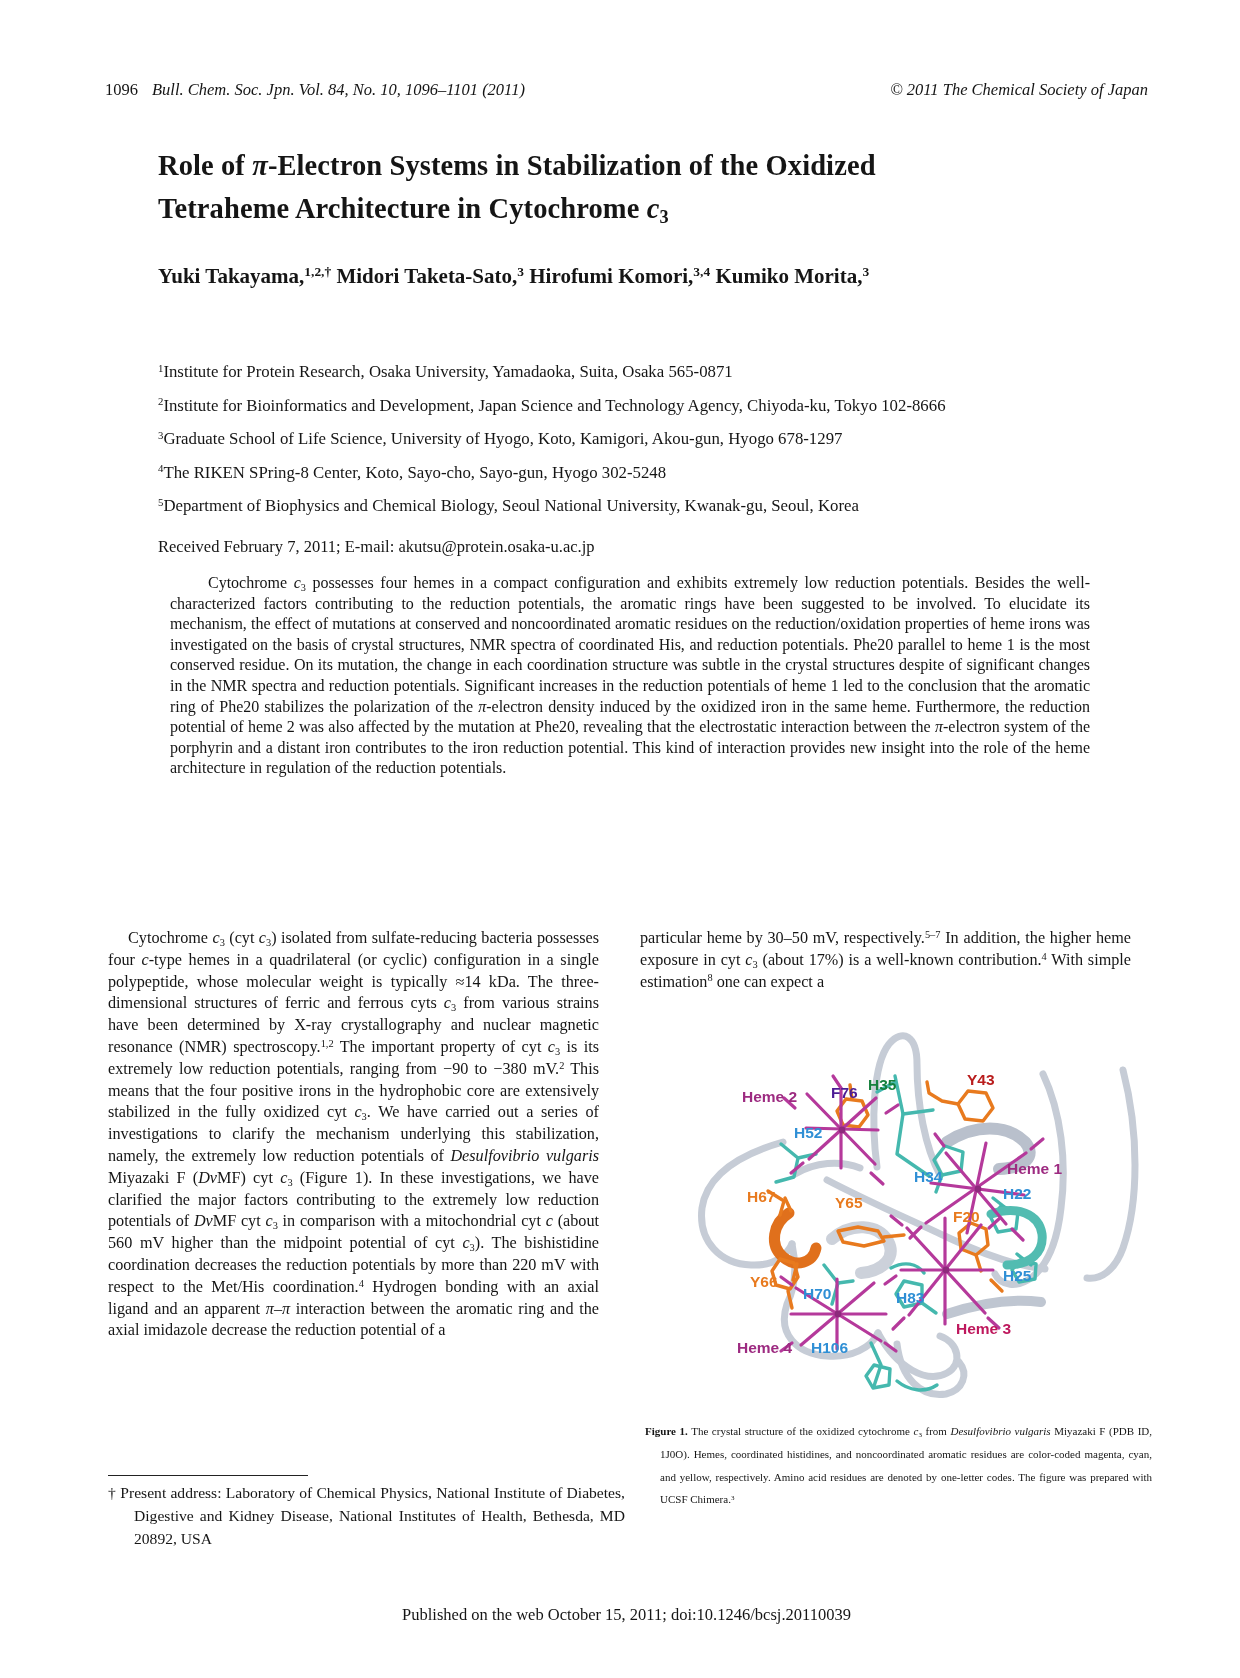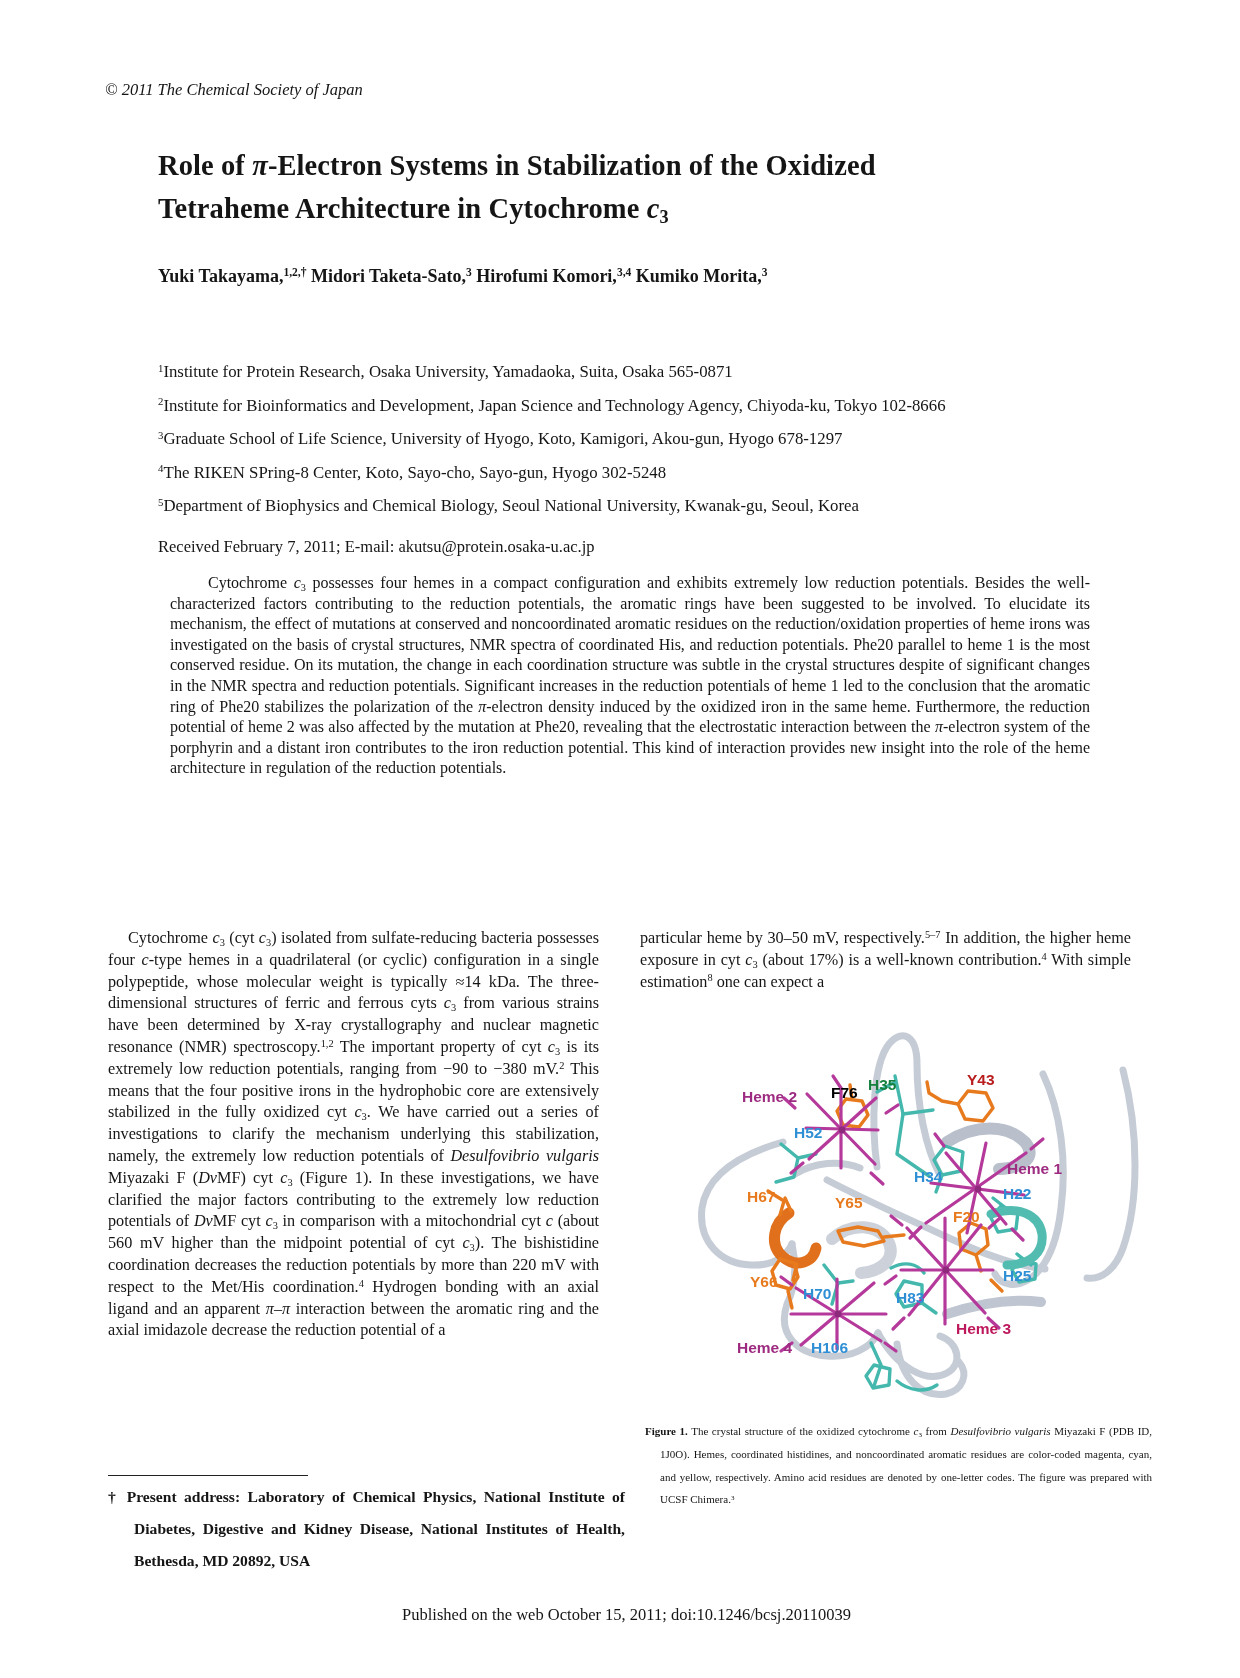--- a/index.html
+++ b/index.html
@@ -10,48 +10,51 @@
   .st-i{font-style:italic;}
   .st-b{font-weight:bold;}
   sup{font-size:64%; line-height:0; vertical-align:baseline; position:relative; top:-0.5em;}
   sub{font-size:64%; line-height:0; vertical-align:baseline; position:relative; top:0.28em;}
 
   .hdr{position:absolute; top:80px; left:105px; right:92px; display:flex; justify-content:space-between; font-size:16.5px;}
   .hdr .pageno{font-style:normal; margin-right:14px;}
   .hdr .jinfo, .hdr .copyright{font-style:italic;}
 
   .title{position:absolute; top:144px; left:158px; width:910px; font-size:28.5px; font-weight:bold; line-height:43px; letter-spacing:0.1px;}
-  .authors{position:absolute; top:260px; left:158px; width:910px; font-size:18px; font-weight:bold; line-height:33px;}
+  .authors{position:absolute; top:260px; left:158px; width:910px; font-size:21px; font-weight:bold; line-height:33px;}
   .affs{position:absolute; top:355px; left:158px; width:910px; font-size:16.8px; line-height:33.5px;}
   .aff-line{white-space:nowrap;}
   .received{position:absolute; top:537px; left:158px; font-size:16.5px;}
 
   .abstract{position:absolute; top:573px; left:170px; width:920px; font-size:16px; line-height:20.6px; text-align:justify; text-indent:38px;}
 
   .col{position:absolute; top:928px; width:491px; font-size:16.2px; line-height:21.8px; text-align:justify;}
   .col-left{left:108px; text-indent:20px;}
   .col-right{left:640px;}
 
   .figure-panel{position:absolute; left:645px; top:1012px; width:520px; height:392px;}
   .figure-panel svg{position:absolute; left:0; top:0;}
   .fig-label{position:absolute; font-family:"Liberation Sans", sans-serif; font-weight:bold; font-size:15.5px; white-space:nowrap;}
 
   .caption{position:absolute; top:1420px; left:645px; width:492px; font-size:11px; line-height:22.8px; text-align:justify; padding-left:15px; text-indent:-15px;}
 
   .fn-rule{position:absolute; top:1475px; left:108px; width:200px; border-top:1.6px solid #222;}
-  .footnote{position:absolute; top:1481px; left:108px; width:491px; font-size:15.6px; line-height:32px; text-align:justify; padding-left:26px; text-indent:-26px;font-weight:bold;}
+  .footnote{position:absolute; top:1481px; left:108px; width:491px; font-size:15.6px; line-height:23px; text-align:justify; padding-left:26px; text-indent:-26px;}
 
   .footer{position:absolute; top:1605px; left:105px; right:92px; text-align:center; font-size:16.5px;}
 </style>
 </head>
 <body>
 
 <div class="page">
 
   <div class="hdr">
+    <div>
+      <span class="pageno">1096</span><span class="jinfo">Bull. Chem. Soc. Jpn. Vol. 84, No. 10, 1096–1101 (2011)</span>
+    </div>
     <div class="copyright">© 2011 The Chemical Society of Japan</div>
   </div>
 
   <div class="title">
     <div><span>Role of </span><span class="st-i">π</span><span>-Electron Systems in Stabilization of the Oxidized</span></div>
     <div><span>Tetraheme Architecture in Cytochrome </span><span class="st-i">c</span><sub>3</sub></div>
   </div>
 
   <div class="authors">
     <div><span>Yuki Takayama,</span><sup>1,2,†</sup><span> Midori Taketa-Sato,</span><sup>3</sup><span> Hirofumi Komori,</span><sup>3,4</sup><span> Kumiko Morita,</span><sup>3</sup></div>
@@ -173,21 +176,21 @@
       </g>
       <g fill="#8d2a7c" stroke="none">
         <circle cx="197" cy="118" r="3.4"></circle>
           <circle cx="333" cy="177" r="3.4"></circle>
           <circle cx="301" cy="258" r="3.4"></circle>
           <circle cx="193" cy="302" r="3.4"></circle>
       </g>
     </svg>
     <div style="position:absolute; left:0; top:0; width:100%; height:100%;">
         <span class="fig-label" style="left: 97px; top: 76px; color: rgb(157, 43, 129);">Heme 2</span>
-        <span class="fig-label" style="left: 186px; top: 72px; color: #000000;">F76</span>
+        <span class="fig-label" style="left: 186px; top: 72px; color: #4c1d95;">F76</span>
         <span class="fig-label" style="left: 223px; top: 64px; color: #15803d;">H35</span>
         <span class="fig-label" style="left: 322px; top: 59px; color: #b91c1c;">Y43</span>
         <span class="fig-label" style="left: 149px; top: 112px; color: rgb(47, 143, 213);">H52</span>
         <span class="fig-label" style="left: 269px; top: 156px; color: rgb(47, 143, 213);">H34</span>
         <span class="fig-label" style="left: 362px; top: 148px; color: rgb(157, 43, 129);">Heme 1</span>
         <span class="fig-label" style="left: 358px; top: 173px; color: rgb(47, 143, 213);">H22</span>
         <span class="fig-label" style="left: 102px; top: 176px; color: rgb(232, 122, 30);">H67</span>
         <span class="fig-label" style="left: 190px; top: 182px; color: rgb(232, 122, 30);">Y65</span>
         <span class="fig-label" style="left: 308px; top: 196px; color: rgb(232, 122, 30);">F20</span>
         <span class="fig-label" style="left: 105px; top: 261px; color: rgb(232, 122, 30);">Y66</span>

